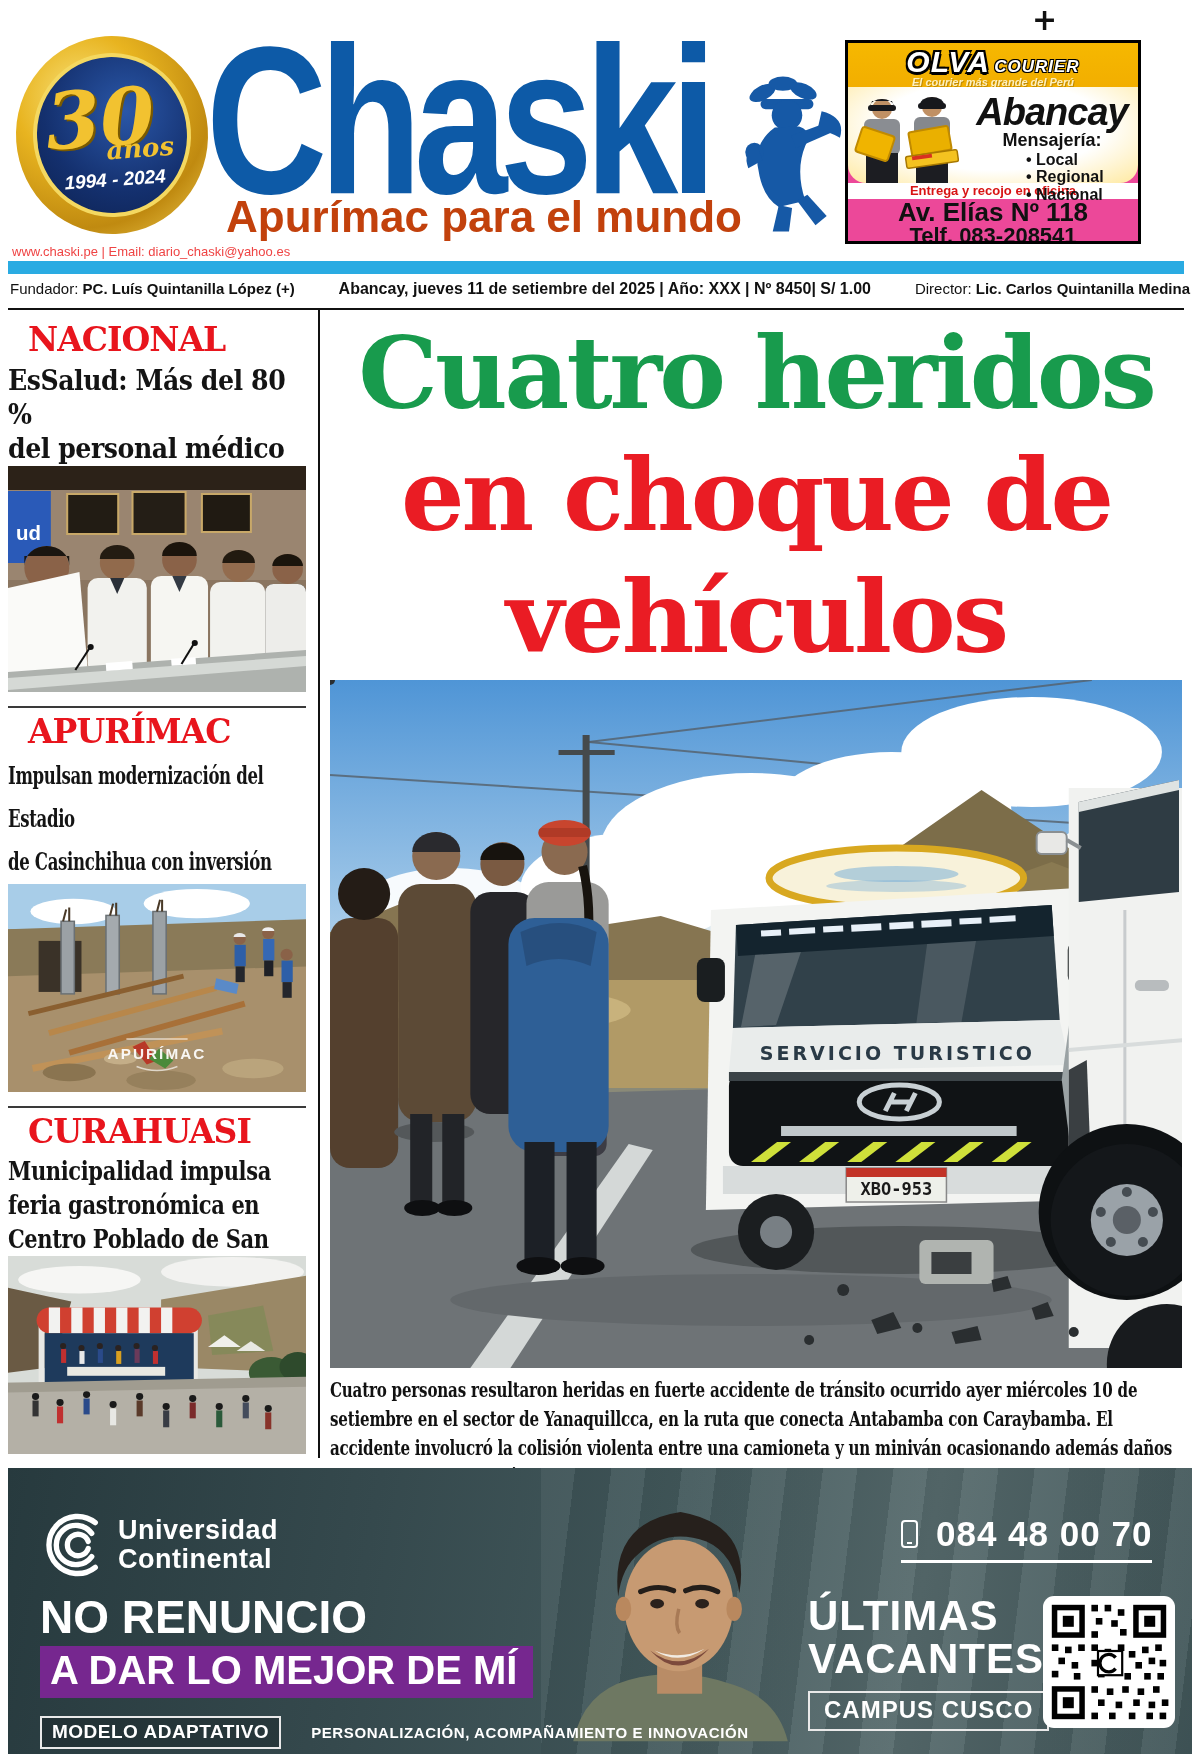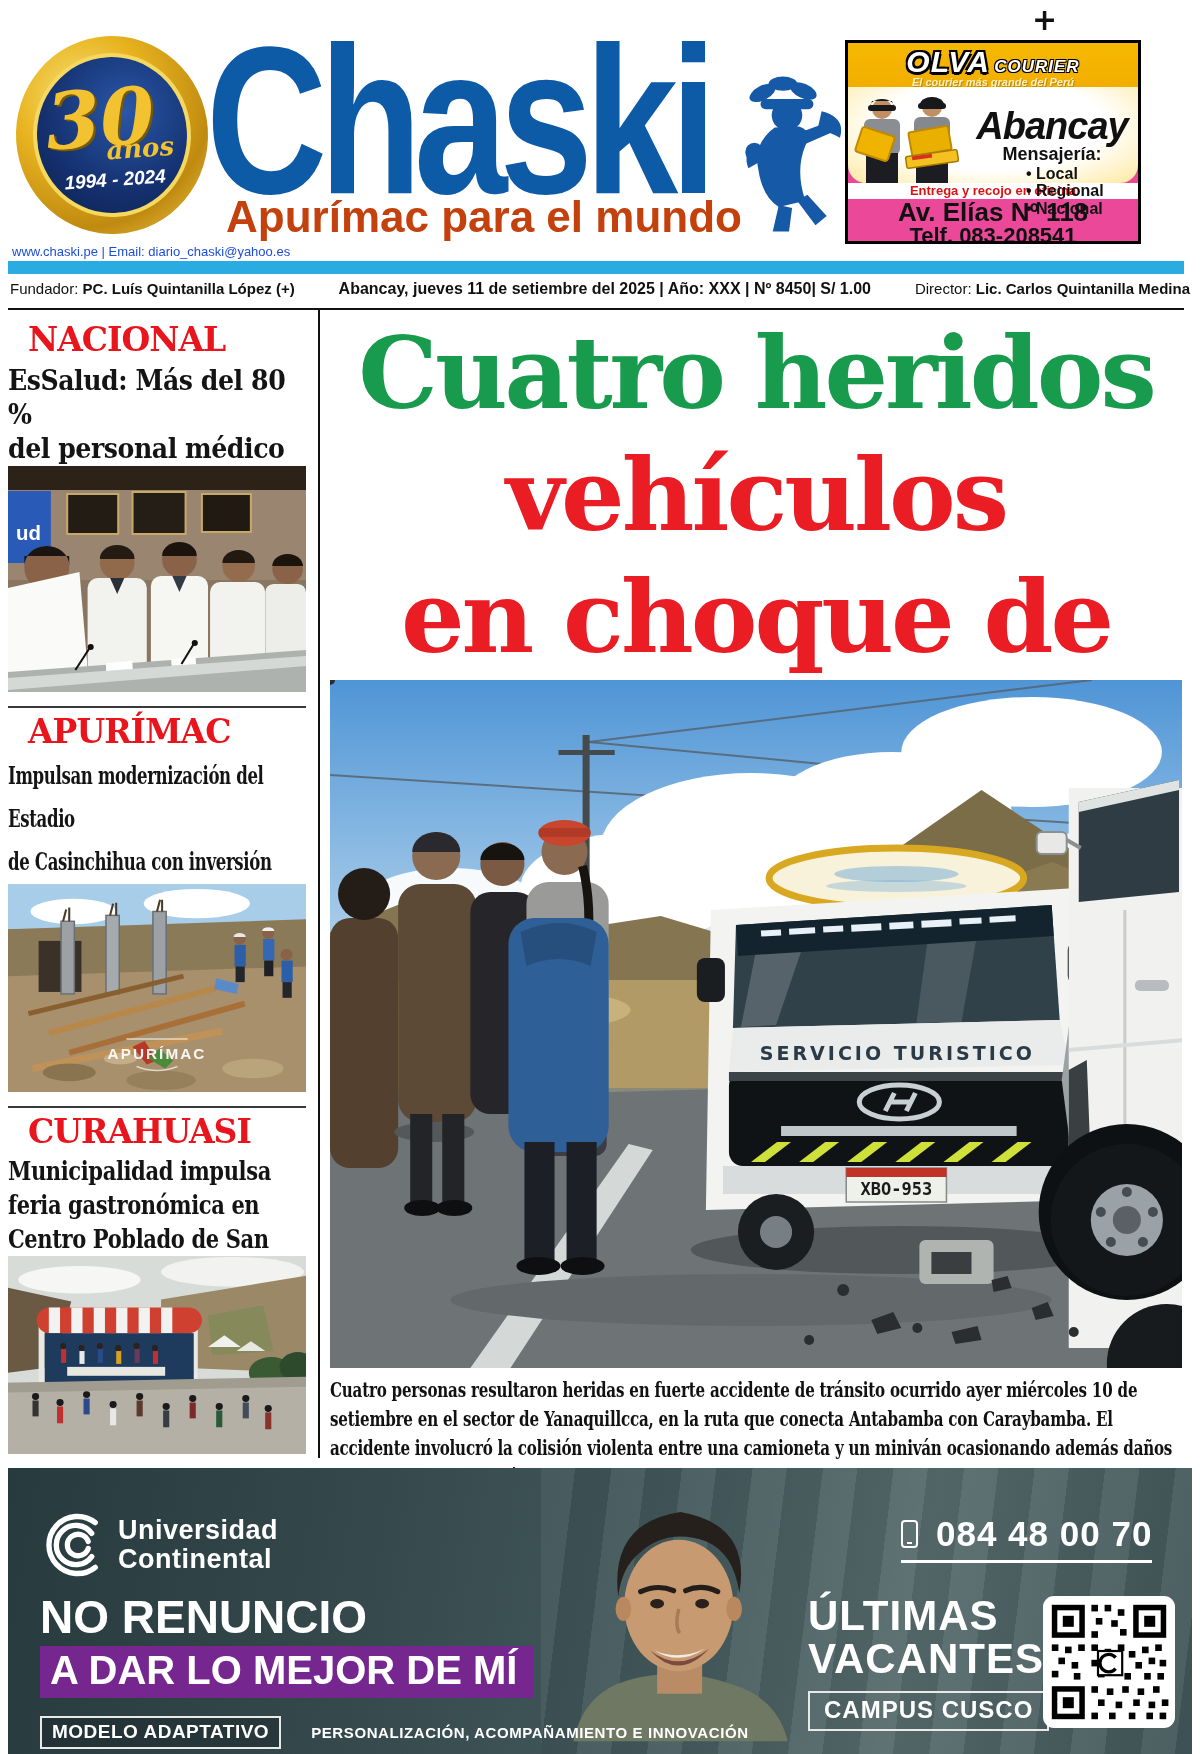--- a/index.html
+++ b/index.html
@@ -16,21 +16,21 @@
            border:4px solid #f4d860; position:relative; overflow:hidden; }
   .badge-num { position:absolute; left:10px; top:22px; font-family:"DejaVu Serif", serif; font-style:italic; font-weight:bold;
            font-size:78px; line-height:1; color:#f2c230; text-shadow:2px 2px 0 #7a5a00; }
   .badge-unit { position:absolute; right:14px; top:78px; font-family:"DejaVu Serif", serif; font-style:italic; font-weight:bold;
            font-size:26px; color:#f2c230; }
   .badge-years { position:absolute; left:0; right:0; bottom:22px; text-align:center; font-style:italic;
            font-size:19px; font-weight:bold; color:#fff; }
   .np-title { position:absolute; left:206px; top:26px; width:680px; font-weight:bold; font-size:210px; line-height:190px;
            letter-spacing:-10px; color:#0d5aa7; transform:scaleX(0.8); transform-origin:left top; }
   .np-tagline { position:absolute; left:226px; top:192px; font-weight:bold; font-size:44px; color:#c2410c; letter-spacing:0px; }
-  .np-contact { position:absolute; left:12px; top:244px; font-size:13px; color:#1d4ed8; font-family:"Liberation Sans",sans-serif; }
+  .np-contact { position:absolute; left:12px; top:244px; font-size:13px; color:#ef4444; font-family:"Liberation Sans",sans-serif; }
   .chaski-fig { position:absolute; left:732px; top:70px; width:112px; height:168px; }
 
   
   .olva { position:absolute; left:845px; top:40px; width:296px; height:204px; background:#ec4899; border:3px solid #000;
           overflow:hidden; }
   .olva-top { position:relative; height:44px; background:linear-gradient(180deg,#f6b800 0%,#f2ae00 100%); text-align:center; padding-top:2px; }
   .olva-brand { font-size:30px; font-weight:bold; font-style:italic; color:#fff; letter-spacing:1px;
           text-shadow:-2px -2px 0 #000, 2px -2px 0 #000, -2px 2px 0 #000, 2px 2px 0 #000, 0 3px 0 #000; }
   .olva-suffix { font-size:17px; font-weight:bold; font-style:italic; color:#fff; letter-spacing:1px;
           text-shadow:-1px -1px 0 #000, 1px -1px 0 #000, -1px 1px 0 #000, 1px 1px 0 #000; }
@@ -149,21 +149,21 @@
           <circle cx="84" cy="20" r="10" fill="#c09064"></circle>
           <rect x="70" y="16" width="28" height="6" rx="3" fill="#17181c"></rect>
           <path d="M72,18 a12,8 0 0 1 24,0 Z" fill="#17181c"></path>
           <rect x="66" y="30" width="36" height="38" rx="6" fill="#85888d"></rect>
           <rect x="68" y="66" width="32" height="30" fill="#1c1d22"></rect>
           <rect x="62" y="42" width="40" height="24" rx="2" transform="rotate(-10 82 54)" fill="#eab000" stroke="#c08a00" stroke-width="2"></rect>
           <rect x="58" y="66" width="52" height="12" rx="2" transform="rotate(-8 84 72)" fill="#f4c220" stroke="#a87800" stroke-width="1.5"></rect>
           <rect x="64" y="68" width="20" height="4" transform="rotate(-8 74 70)" fill="#d83020"></rect>
         </g>
       </svg>
-      <div style="flex:1; padding-top:20px; text-align:center;">
+      <div style="flex:1; padding-top:6px; text-align:center;">
         <div class="olva-city">Abancay</div>
         <div class="olva-services-title">Mensajería:</div>
         <div style="text-align:left; padding-left:60px;">
           <div class="olva-service">• Local</div>
           <div class="olva-service">• Regional</div>
           <div class="olva-service">• Nacional</div>
         </div>
       </div>
     </div>
     <div class="olva-note">Entrega y recojo en oficina</div>
@@ -352,22 +352,22 @@
             <circle cx="233" cy="144" r="3.5" fill="#1a1a1a"></circle>
           <rect x="252" y="158" width="6" height="17" fill="#88332a"></rect>
             <circle cx="255" cy="154" r="3.5" fill="#1a1a1a"></circle>
         </g>
       </svg>
     </div>
   </div>
 
   <div class="main-headline">
     <div class="mh-line mh-green">Cuatro heridos</div>
+    <div class="mh-line mh-red">en choque de</div>
     <div class="mh-line mh-red">vehículos</div>
-    <div class="mh-line mh-red">en choque de</div>
   </div>
 
   <div class="main-photo">
     <svg width="100%" height="100%" viewBox="0 0 850 688" preserveAspectRatio="none">
       <defs>
         <linearGradient id="skyg" x1="0" y1="0" x2="0" y2="1">
           <stop offset="0" stop-color="#4f95d6"></stop>
             <stop offset="1" stop-color="#cfe4f2"></stop>
         </linearGradient>
       </defs>

